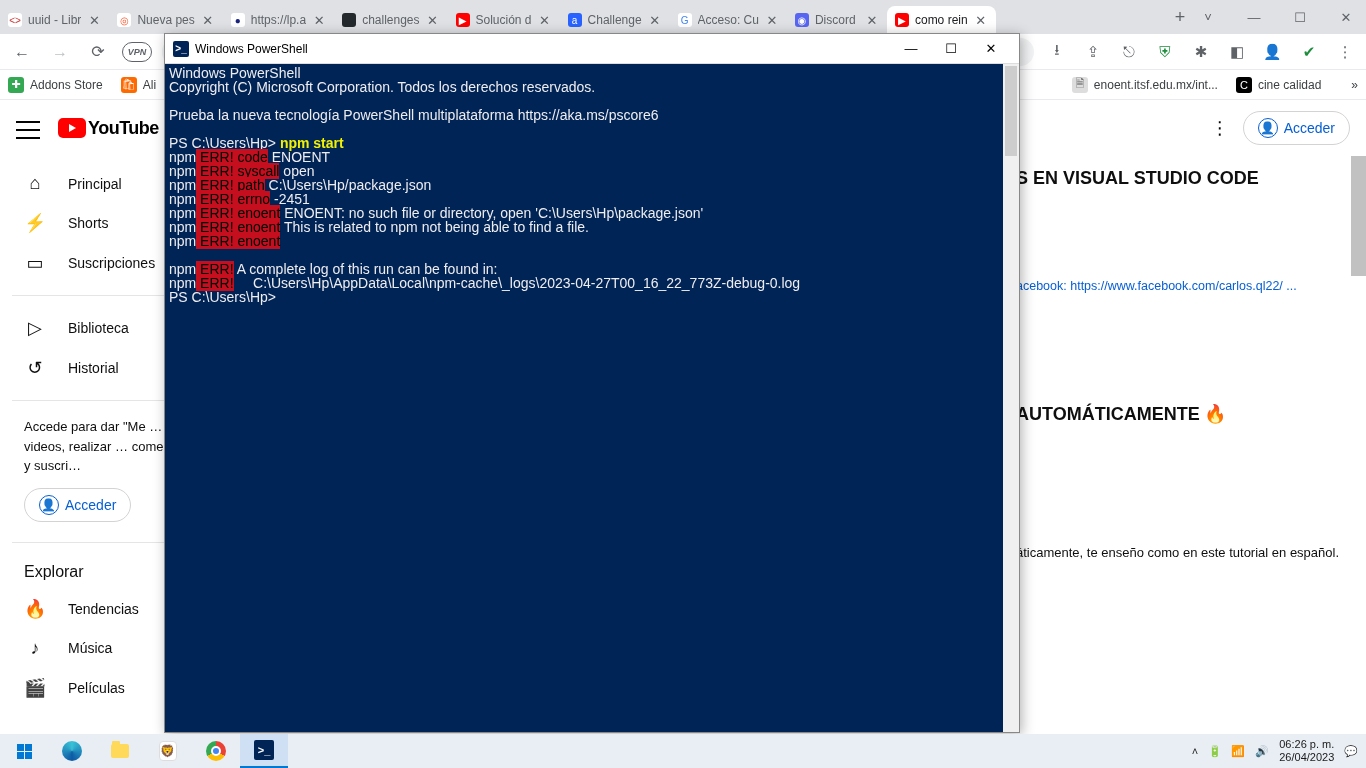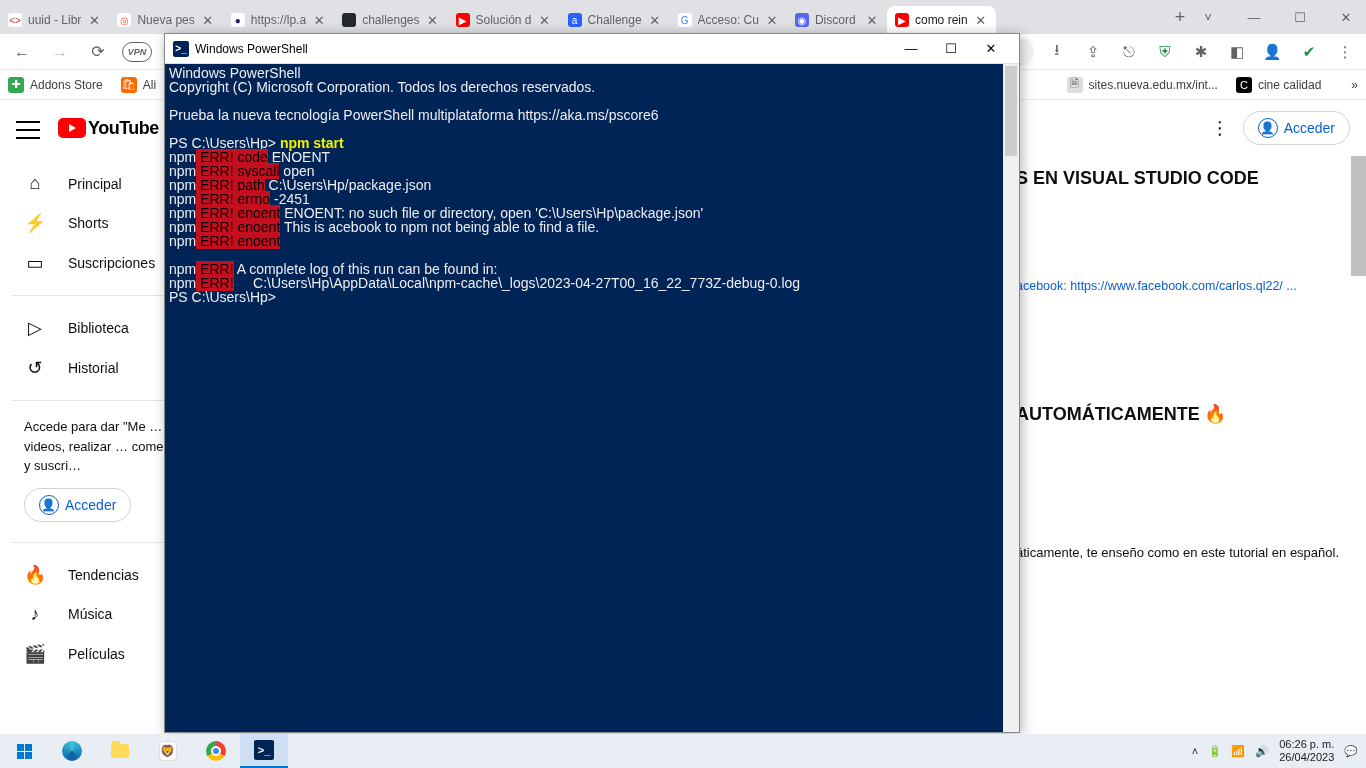--- a/index.html
+++ b/index.html
@@ -167,21 +167,21 @@
         <span class="bico" style="background:#34a853;color:#fff">✚</span>
         <span>Addons Store</span>
       </div>
       <div class="bm">
         <span class="bico" style="background:#ff6a00;color:#fff">🛍</span>
         <span>Ali</span>
       </div>
       <div style="flex: 1 1 0%;"></div>
       <div class="bm">
         <span class="bico" style="background:#ddd;color:#555">🗎</span>
-        <span>sites.nueva.edu.mx/int...</span>
+        <span>enoent.itsf.edu.mx/int...</span>
       </div>
       <div class="bm">
         <span class="bico" style="background:#000;color:#fff">C</span>
         <span>cine calidad</span>
       </div>
       <div style="margin-left: 12px;">»</div>
     </div>
 
   <div class="yt-top">
     <div class="yt-left">
@@ -232,20 +232,21 @@
       </div>
     <div class="sb-sep"></div>
     <div class="sb-text">Accede para dar "Me … a los videos, realizar … comentarios y suscri…</div>
     <div style="padding:8px 12px">
       <div class="acceder-btn" style="display:inline-flex">
         <span style="width:20px;height:20px;border:1px solid #065fd4;border-radius:50%;display:flex;align-items:center;justify-content:center;font-size:12px">👤</span>
         <span>Acceder</span>
       </div>
     </div>
     <div class="sb-sep"></div>
+    <div class="sb-head">Explorar</div>
     <div id="sb-exp">
         <div class="sb-item">
           <span class="sico">🔥</span>
           <span>Tendencias</span>
         </div>
         <div class="sb-item">
           <span class="sico">♪</span>
           <span>Música</span>
         </div>
         <div class="sb-item">
@@ -277,21 +278,21 @@
 <span>Copyright (C) Microsoft Corporation. Todos los derechos reservados.</span>
 
 <span>Prueba la nueva tecnología PowerShell multiplataforma https://aka.ms/pscore6</span>
 
 <span>PS C:\Users\Hp&gt; </span><span class="y">npm start</span>
 <span>npm</span><span class="err"> ERR!</span><span class="err"> code</span><span> ENOENT</span>
 <span>npm</span><span class="err"> ERR!</span><span class="err"> syscall</span><span> open</span>
 <span>npm</span><span class="err"> ERR!</span><span class="err"> path</span><span> C:\Users\Hp/package.json</span>
 <span>npm</span><span class="err"> ERR!</span><span class="err"> errno</span><span> -2451</span>
 <span>npm</span><span class="err"> ERR!</span><span class="err"> enoent</span><span> ENOENT: no such file or directory, open 'C:\Users\Hp\package.json'</span>
-<span>npm</span><span class="err"> ERR!</span><span class="err"> enoent</span><span> This is acebook to npm not being able to find a file.</span>
+<span>npm</span><span class="err"> ERR!</span><span class="err"> enoent</span><span> This is related to npm not being able to find a file.</span>
 <span>npm</span><span class="err"> ERR!</span><span class="err"> enoent</span><span></span>
 
 <span>npm</span><span class="err"> ERR!</span><span> A complete log of this run can be found in:</span>
 <span>npm</span><span class="err"> ERR!</span><span>     C:\Users\Hp\AppData\Local\npm-cache\_logs\2023-04-27T00_16_22_773Z-debug-0.log</span>
 <span>PS C:\Users\Hp&gt;</span>
 <div class="ps-scroll"><div class="ps-thumb"></div></div></div>
 </div>
 
 <div class="taskbar">
   <div class="taskbtn">

